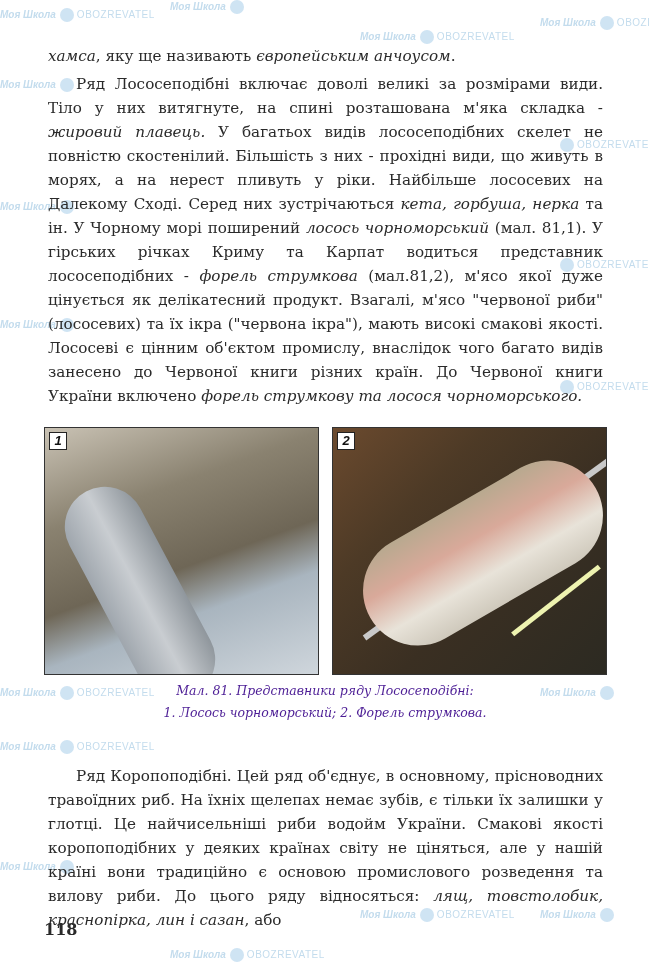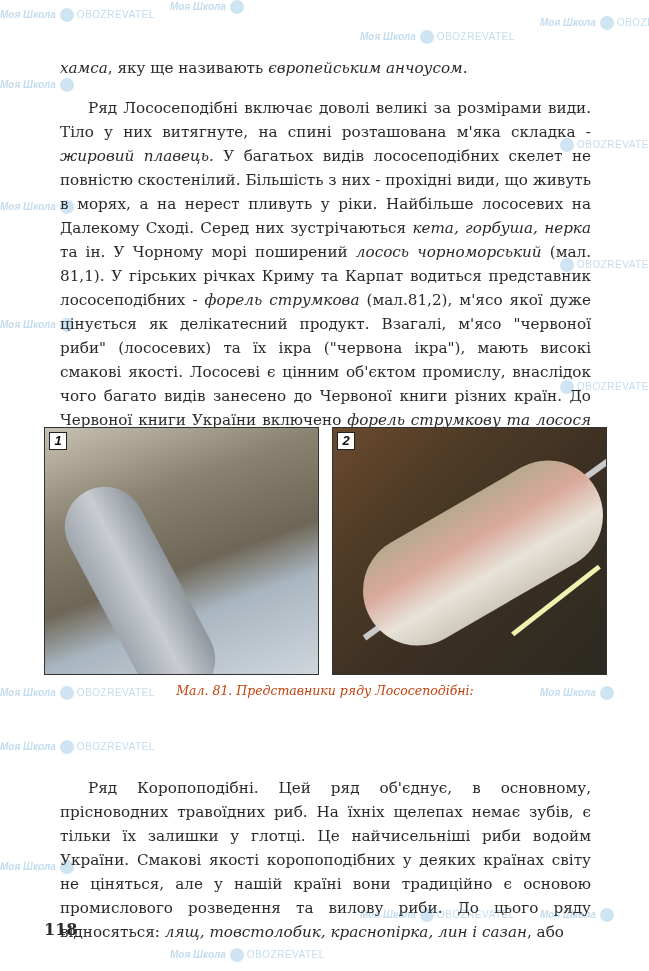--- a/index.html
+++ b/index.html
@@ -5,36 +5,36 @@
   html, body { margin:0; padding:0; }
   body {
     width:649px; height:971px; background:#ffffff; position:relative; overflow:hidden;
     font-family: "DejaVu Serif", "Liberation Serif", serif; color:#2a2a2a;
   }
   .wm { position:absolute; font-family:"Liberation Sans", sans-serif; font-size:10px; color:#b9d6ea; white-space:nowrap; pointer-events:none; opacity:0.85; }
   .wm .ms { font-style:italic; font-weight:bold; margin-right:4px; }
   .wm .circ { display:inline-block; width:14px; height:14px; border-radius:50%; background:#c7e0f1; vertical-align:middle; margin-right:3px; }
   .wm .ob { letter-spacing:0.5px; }
   .text { position:absolute; left:44px; width:563px; font-size:15.2px; line-height:24px; text-align:justify; }
-  .text p { margin:16px; }
+  .text p { margin:4px; }
   .indent { text-indent:28px; }
   b { font-weight:normal; }
   i { font-style:italic; }
   .photos { position:absolute; top:427px; left:44px; width:562px; height:246px; }
   .photo { position:absolute; top:0; height:246px; border:1px solid #333; overflow:hidden; }
   .photo1 { left:0; width:273px;
     background: linear-gradient(160deg,#c9c2b4 0%,#8a8270 30%,#6e6656 55%,#a9b5bf 70%,#cfd6dc 100%); }
   .photo2 { left:288px; width:273px;
     background: linear-gradient(135deg,#6b4a2e 0%,#4d3a26 30%,#3a2f22 60%,#2c2a22 100%); }
   .fish1 { position:absolute; left:55px; top:50px; width:80px; height:230px; background:linear-gradient(90deg,#9fa6ad,#c9cdd1,#8f969c); border-radius:40px; transform:rotate(-28deg); }
   .fish2 { position:absolute; left:20px; top:70px; width:260px; height:110px; background:linear-gradient(180deg,#b8a98f 0%,#d9a99a 35%,#e8e3d9 70%,#cfc9bc 100%); border-radius:60px; transform:rotate(-30deg); }
   .rod { position:absolute; left:0px; top:110px; width:330px; height:6px; background:#c9c9c9; transform:rotate(-36deg); }
   .tag { position:absolute; left:168px; top:170px; width:110px; height:5px; background:#eef3b0; transform:rotate(-38deg); }
   .num { position:absolute; top:4px; left:4px; width:16px; height:16px; background:#fff; border:1px solid #222; font-family:"Liberation Sans",sans-serif; font-weight:bold; font-style:italic; font-size:13px; line-height:16px; text-align:center; color:#111; }
-  .caption { position:absolute; top:680px; left:44px; width:562px; text-align:center; font-style:italic; font-size:12.5px; line-height:22px; color:#c2410c; }
+  .caption { position:absolute; top:680px; left:44px; width:562px; text-align:center; font-style:italic; font-size:12.5px; line-height:22px; color:#4c1d95; }
   .pagenum { position:absolute; top:920px; left:44px; font-size:16px; font-weight:bold; }
 </style>
 </head>
 <body>
 
 <div class="wm" style="top:8px;left:0px;"><span class="ms">Моя Школа</span><span class="circ"></span><span class="ob">OBOZREVATEL</span></div>
 <div class="wm" style="top:0px;left:170px;"><span class="ms">Моя Школа</span><span class="circ"></span></div>
 <div class="wm" style="top:16px;left:540px;"><span class="ms">Моя Школа</span><span class="circ"></span><span class="ob">OBOZREVATEL</span></div>
 <div class="wm" style="top:30px;left:360px;"><span class="ms">Моя Школа</span><span class="circ"></span><span class="ob">OBOZREVATEL</span></div>
 <div class="wm" style="top:78px;left:0px;"><span class="ms">Моя Школа</span><span class="circ"></span></div>
@@ -63,19 +63,20 @@
   </div>
   <div class="photo photo2">
     <div class="rod"></div>
     <div class="fish2"></div>
     <div class="tag"></div>
     <div class="num">2</div>
   </div>
 </div>
 <div class="caption">
   <div>Мал. 81. Представники ряду Лососеподібні:</div>
+  <div>1. Лосось чорноморський; 2. Форель струмкова.</div>
 </div>
 
 <div class="text" style="top:760px;">
   <p class="indent"><b>Ряд Коропоподібні.</b><span> Цей ряд об'єднує, в основному, прісноводних травоїдних риб. На їхніх щелепах немає зубів, є тільки їх залишки у глотці. Це найчисельніші риби водойм України. Смакові якості коропоподібних у деяких країнах світу не ціняться, але у нашій країні вони традиційно є основою промислового розведення та вилову риби. До цього ряду відносяться: </span><i>лящ, товстолобик, краснопірка, лин і сазан</i><span>, або</span></p>
 </div>
 
 <div class="pagenum">118</div>
 
 </body></html>

